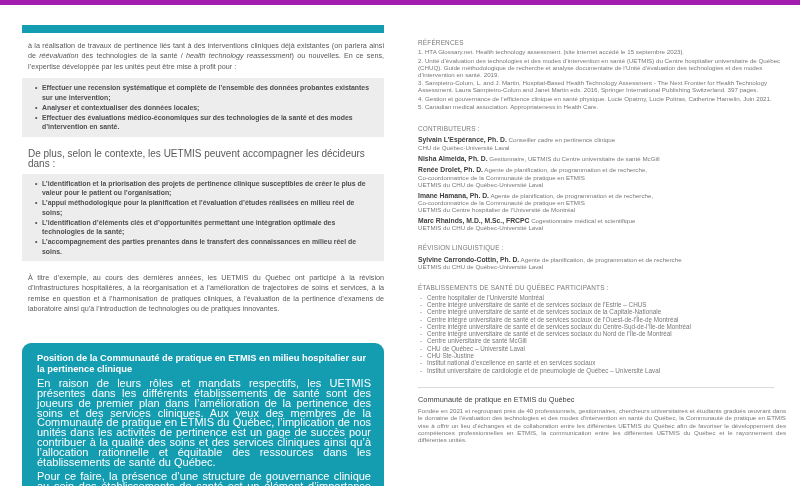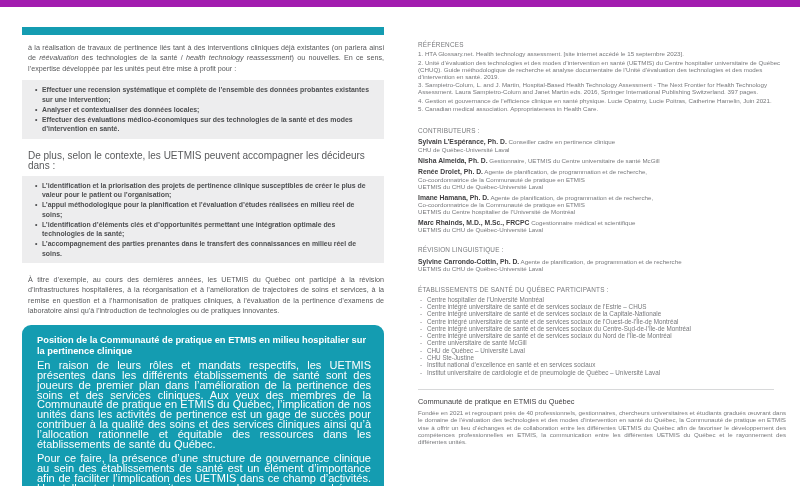--- a/index.html
+++ b/index.html
@@ -10,33 +10,33 @@
     --bold_text:#4d4e50;
     --right_text:#77787b;
     --dark_text:#414042;
     --divider:#d8d9da;
     --page_bg:#ffffff;
   }
   html,body{margin:0;padding:0;background:#fff;}
   .page{
     position:relative;width:800px;height:486px;background:var(--page_bg);
     font-family:"Liberation Sans","DejaVu Sans",sans-serif;
-    overflow:hidden;border-top:7px solid #a21caf;box-sizing:border-box;
+    overflow:hidden;border-top:5px solid #a21caf;box-sizing:border-box;
   }
   
   .left-col{position:absolute;left:22px;top:20px;width:362px;color:var(--body_text);}
   .topbar{height:8px;background:var(--teal);margin:0 0 8px 0;}
   .body-p{font-size:7.2px;line-height:10.4px;text-align:justify;padding-left:6px;margin:0 0 6px 0;}
   .body-p .it{font-style:italic;}
   .connector{font-size:10px;line-height:10px;padding-left:6px;margin:0 0 5px 0;}
   .gray-box{background:var(--box_gray);padding:5px 10px 4px 10px;margin:0 0 12px 0;}
   .gray-box ul{margin:0;padding:0 0 0 10px;list-style:none;}
   .gray-box li{font-size:6.9px;line-height:9.3px;font-weight:bold;color:var(--bold_text);position:relative;margin:0 0 1px 0;text-align:left;}
   .gray-box li::before{content:"\2022";position:absolute;left:-7px;top:0;}
-  .example-p{margin-bottom:8px;}
+  .example-p{margin-bottom:28px;}
   .teal-box{background:var(--teal);border-radius:9px;color:#fff;padding:10px 13px 10px 15px;height:209px;box-sizing:border-box;overflow:hidden;}
   .teal-title{font-size:9.3px;font-weight:bold;line-height:10.8px;margin:0 0 5px 0;}
   .teal-p{font-size:11px;line-height:9.8px;text-align:justify;margin:0 0 5px 0;}
   
   .right-col{position:absolute;left:418px;top:34px;width:368px;color:var(--right_text);}
   .sec-head{font-size:6.4px;line-height:7.4px;letter-spacing:0.2px;margin:0 0 2px 0;font-weight:normal;}
   .ref-item{font-size:6.2px;line-height:7.2px;margin:0 0 1px 0;}
   .contributors{margin-top:15px;}
   .person{margin-top:4px;}
   .person-l1{font-size:6.2px;line-height:7.4px;}

